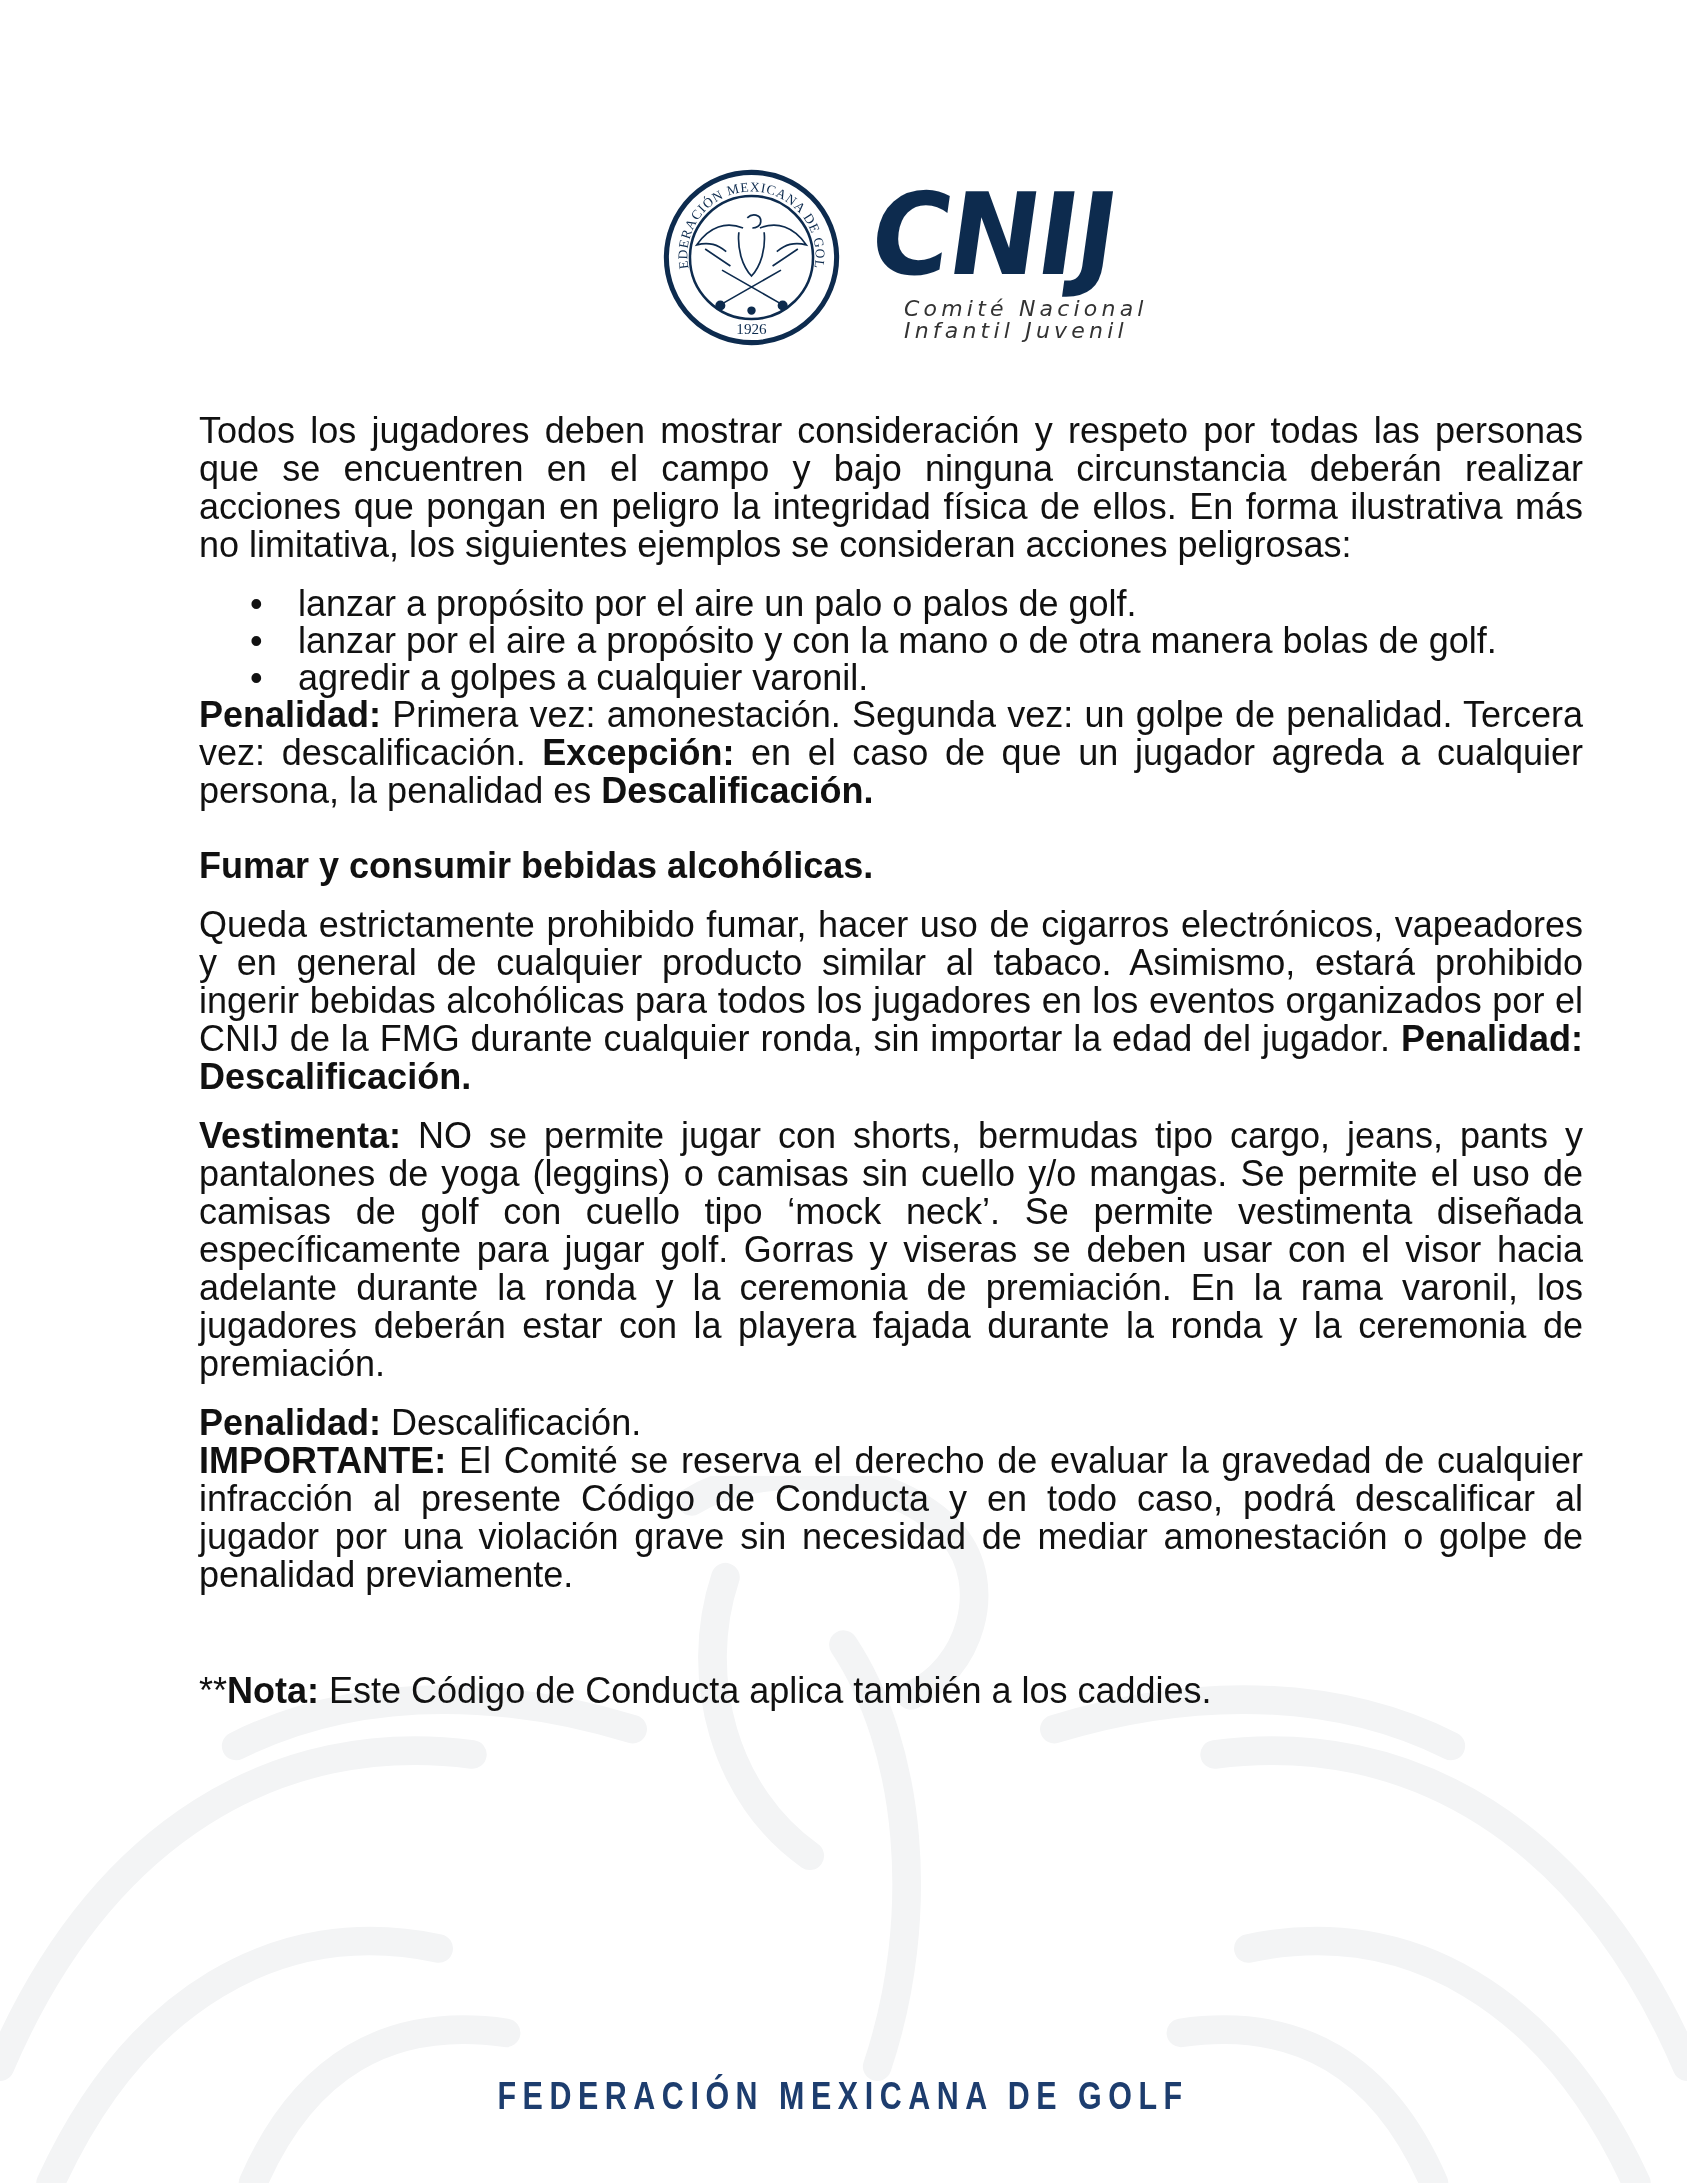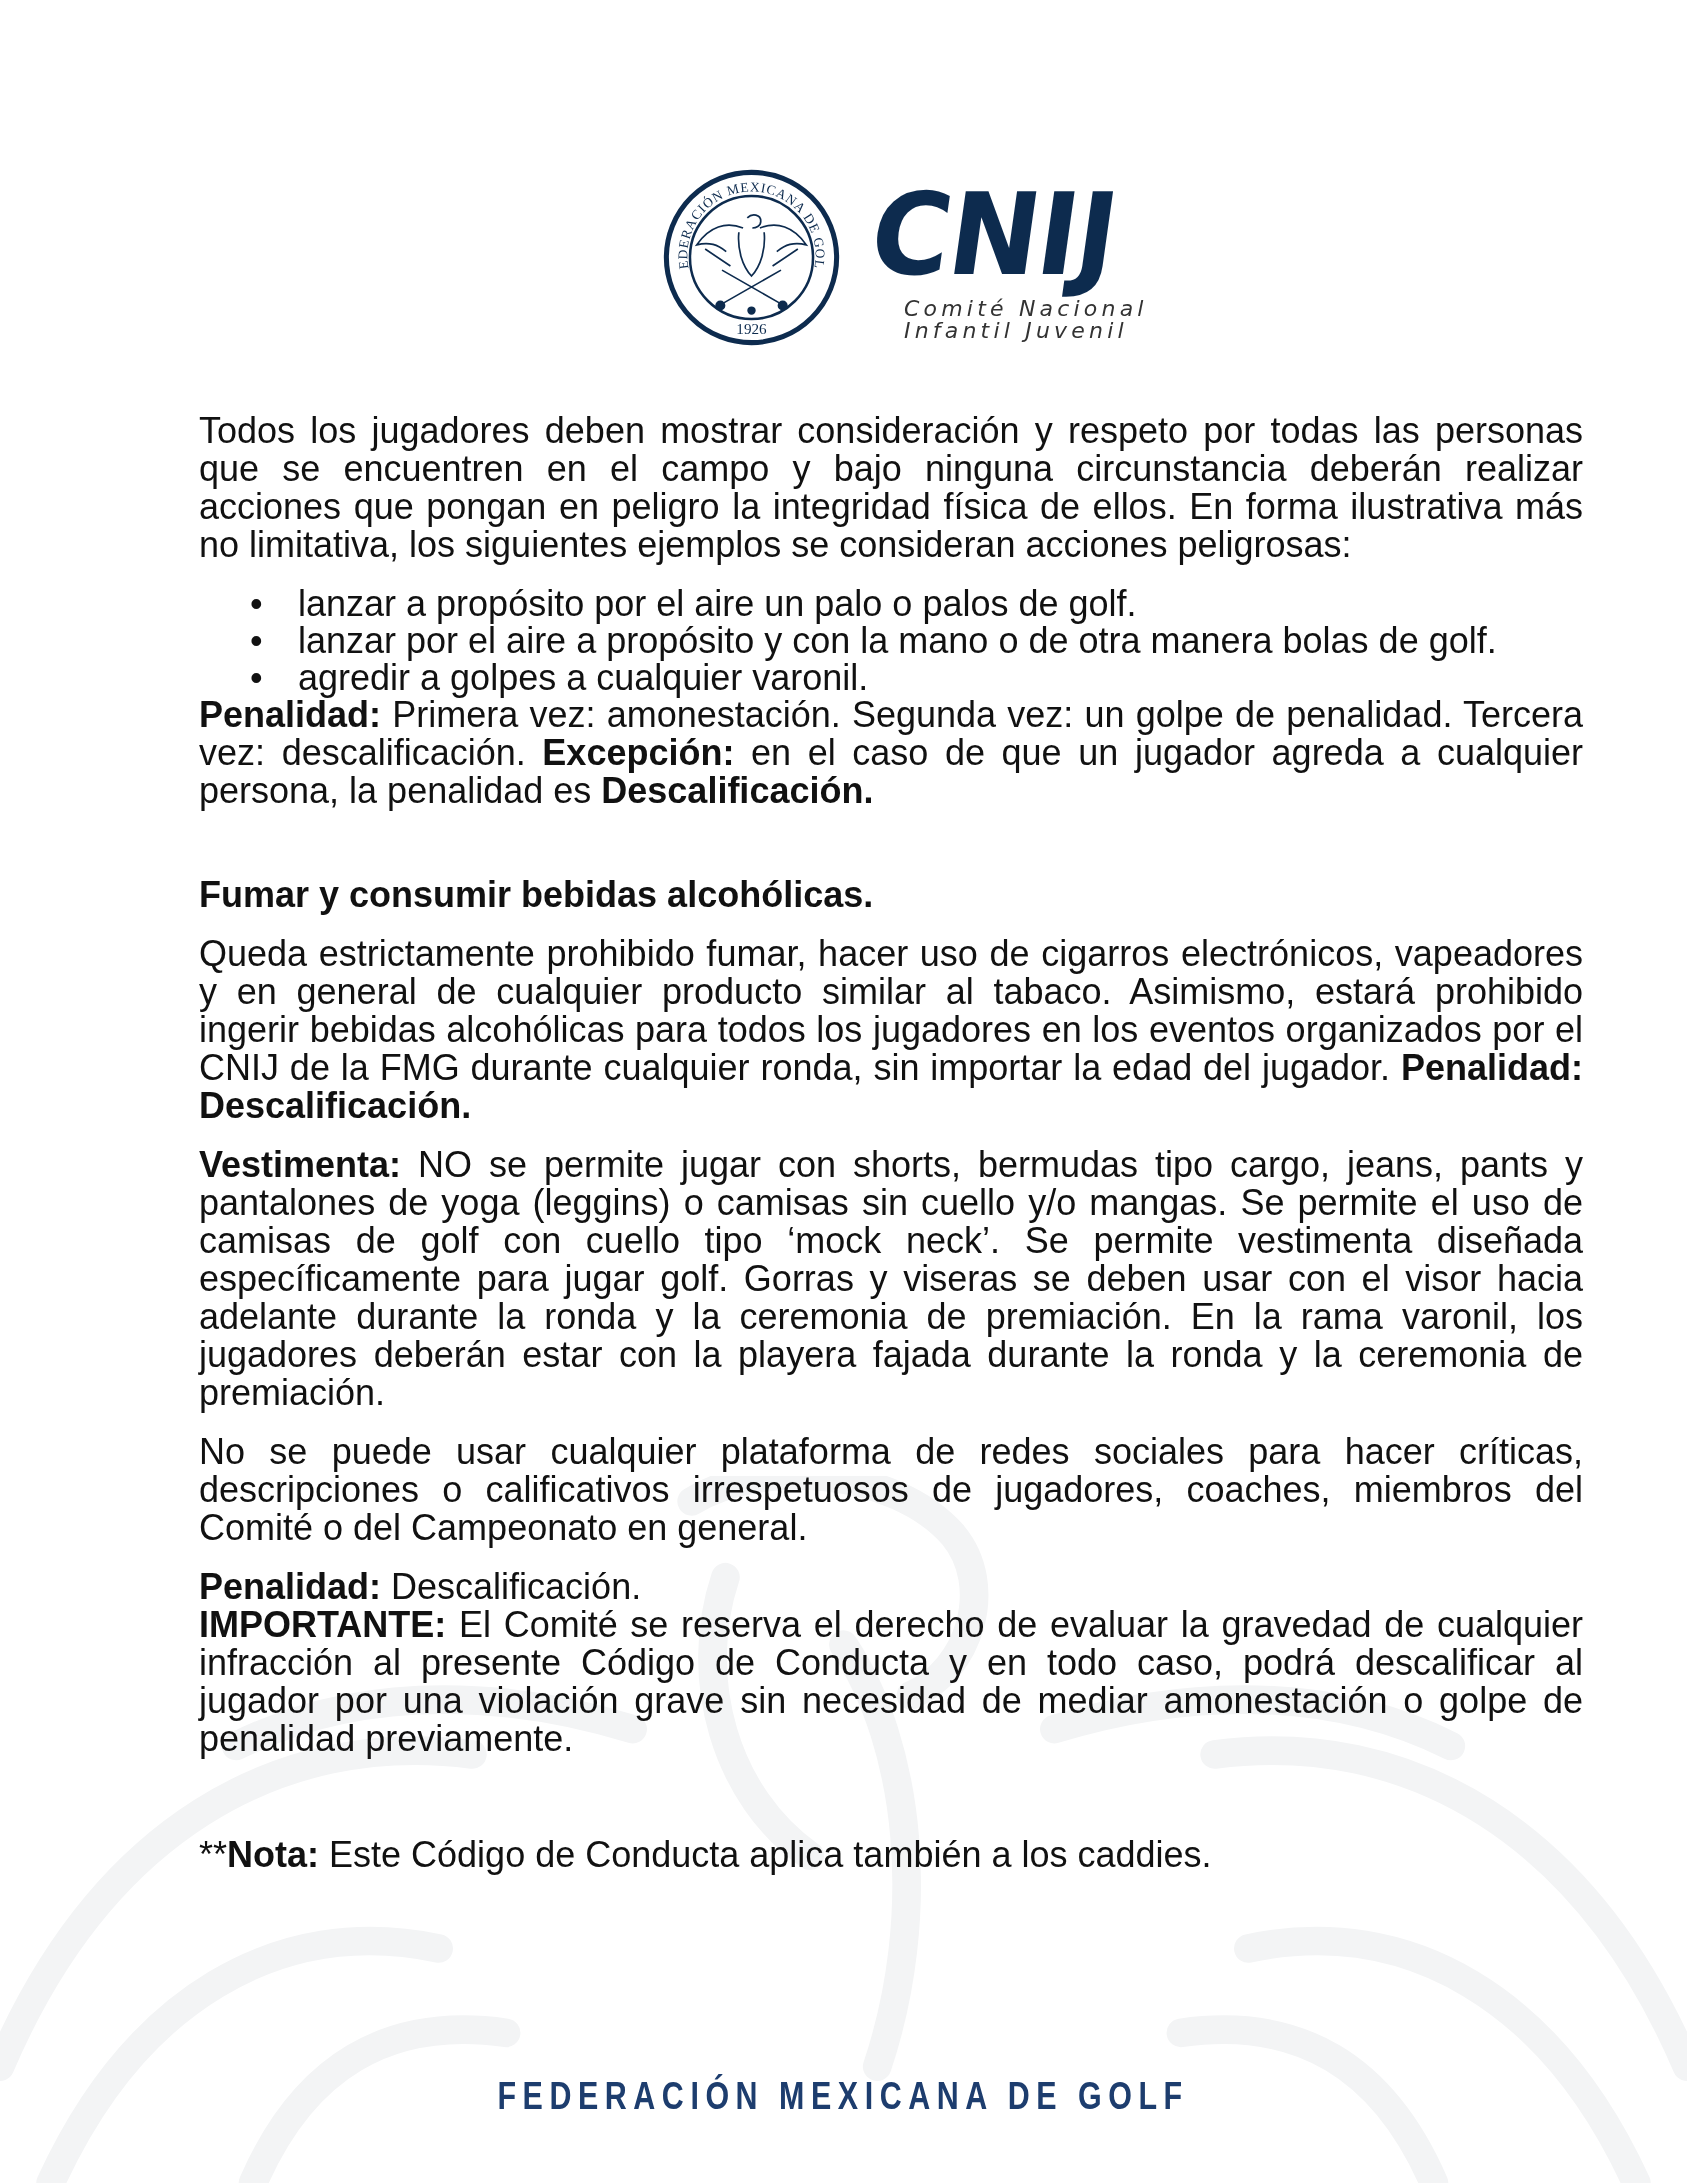--- a/index.html
+++ b/index.html
@@ -84,26 +84,25 @@
   <p>Todos los jugadores deben mostrar consideración y respeto por todas las personas que se encuentren en el campo y bajo ninguna circunstancia deberán realizar acciones que pongan en peligro la integridad física de ellos. En forma ilustrativa más no limitativa, los siguientes ejemplos se consideran acciones peligrosas:</p>
 
   <ul class="bullets">
     <li><span class="bullet">•</span><span>lanzar a propósito por el aire un palo o palos de golf.</span></li>
     <li><span class="bullet">•</span><span>lanzar por el aire a propósito y con la mano o de otra manera bolas de golf.</span></li>
     <li><span class="bullet">•</span><span>agredir a golpes a cualquier varonil.</span></li>
   </ul>
 
   <p><b>Penalidad:</b><span> Primera vez: amonestación. Segunda vez: un golpe de penalidad. Tercera vez: descalificación. </span><b>Excepción:</b><span> en el caso de que un jugador agreda a cualquier persona, la penalidad es </span><b>Descalificación.</b></p>
 
-  <p class="section-heading" style="margin-top:66px">Fumar y consumir bebidas alcohólicas.</p>
+  <p class="section-heading" style="margin-top:37px">Fumar y consumir bebidas alcohólicas.</p>
   <p class="p-space"><span>Queda estrictamente prohibido fumar, hacer uso de cigarros electrónicos, vapeadores y en general de cualquier producto similar al tabaco. Asimismo, estará prohibido ingerir bebidas alcohólicas para todos los jugadores en los eventos organizados por el CNIJ de la FMG durante cualquier ronda, sin importar la edad del jugador. </span><b>Penalidad: Descalificación.</b></p>
 
   <p class="p-space"><b>Vestimenta:</b><span> NO se permite jugar con shorts, bermudas tipo cargo, jeans, pants y pantalones de yoga (leggins) o camisas sin cuello y/o mangas. Se permite el uso de camisas de golf con cuello tipo ‘mock neck’. Se permite vestimenta diseñada específicamente para jugar golf. Gorras y viseras se deben usar con el visor hacia adelante durante la ronda y la ceremonia de premiación.  En la rama varonil, los jugadores deberán estar con la playera fajada durante la ronda y la ceremonia de premiación.</span></p>
 
-  <p class="p-space">No se puede usar cualquier plataforma de redes sociales para hacer críticas, descripciones o calificativos irrespetuosos de jugadores, coaches, miembros del Comité o del Campeonato en general.</p>
   <p class="p-space"><b>Penalidad:</b><span> Descalificación.</span></p>
 
   <p style=""><b>IMPORTANTE:</b><span> El Comité se reserva el derecho de evaluar la gravedad de cualquier infracción al presente Código de Conducta y en todo caso, podrá descalificar al jugador por una violación grave sin necesidad de mediar amonestación o golpe de penalidad previamente.</span></p>
 
   <p style="margin-top:78px"><span>**</span><b>Nota:</b><span> Este Código de Conducta aplica también a los caddies.</span></p>
 </div>
 
 <div class="footer">
   <div><span class="footer-title">FEDERACIÓN MEXICANA DE GOLF</span></div>
 </div>

